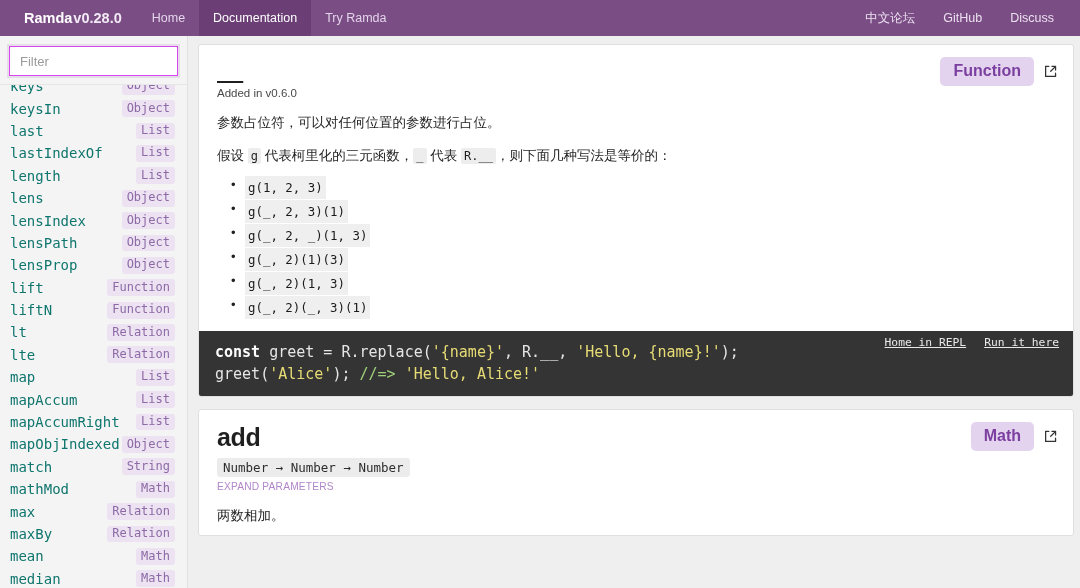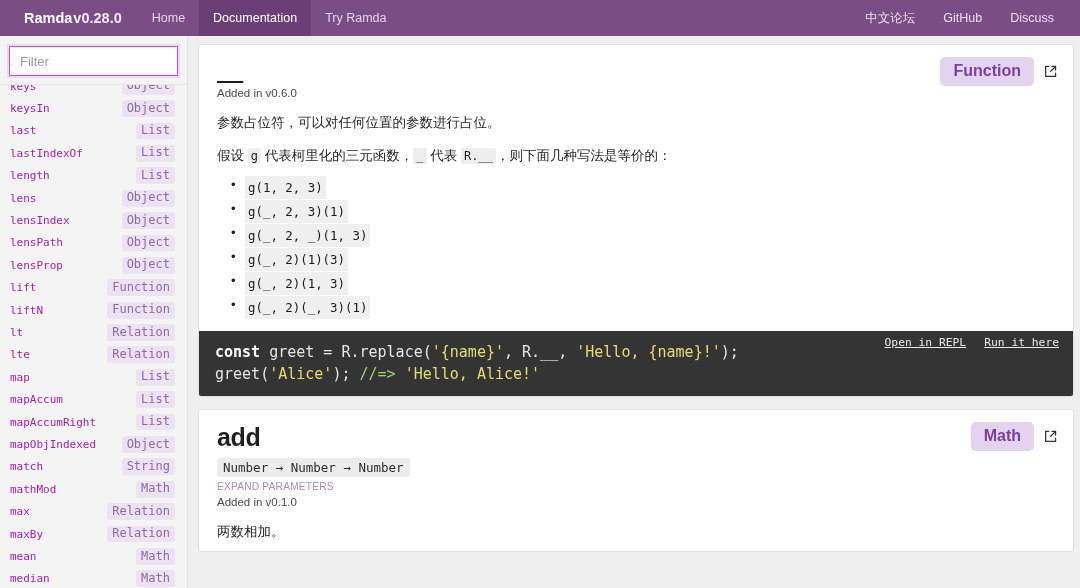--- a/index.html
+++ b/index.html
@@ -108,22 +108,22 @@
   #fn-list-inner { padding-top: 0; margin-top: -10px; }
   .fn-row {
     display: flex;
     align-items: center;
     height: 22.4px;
     padding: 0 12px 0 10px;
     text-decoration: none;
   }
   .fn-name {
     font-family: "DejaVu Sans Mono", "Liberation Mono", monospace;
-    font-size: 11px;
-    color: #a21caf;
+    font-size: 14px;
+    color: #0f766e;
     white-space: nowrap;
   }
   .fn-cat {
     margin-left: auto;
     font-family: "DejaVu Sans Mono", "Liberation Mono", monospace;
     font-size: 12px;
     color: #8d6aa6;
     background: #ece2f2;
     border-radius: 3px;
     padding: 1.5px 5px;
@@ -435,21 +435,21 @@
             <li><code>g(_, 2, 3)(1)</code></li>
             <li><code>g(_, 2, _)(1, 3)</code></li>
             <li><code>g(_, 2)(1)(3)</code></li>
             <li><code>g(_, 2)(1, 3)</code></li>
             <li><code>g(_, 2)(_, 3)(1)</code></li>
           </ul>
       </div>
 
       <div class="code-block">
         <div class="code-actions">
-          <a href="#">Open in REPL</a>
+          <a href="#">Home in REPL</a>
           <a href="#">Run it here</a>
         </div>
         <pre id="code-1"><span class="tok-kw">const</span><span class="tok-pl"> greet = R.replace(</span><span class="tok-str">'{name}'</span><span class="tok-pl">, R.__, </span><span class="tok-str">'Hello, {name}!'</span><span class="tok-pl">);</span>
 <span class="tok-pl">greet(</span><span class="tok-str">'Alice'</span><span class="tok-pl">); </span><span class="tok-com">//=&gt; </span><span class="tok-str">'Hello, Alice!'</span></pre>
       </div>
     </section>
 
     <section class="card">
       <div class="card-inner">
         <div class="badge-row">
@@ -459,21 +459,20 @@
               <path d="M6.2 2.6H2.8v10.6h10.6V9.8" stroke="#333" stroke-width="1.35" stroke-linecap="round" stroke-linejoin="round"></path>
               <path d="M9.6 2.6h3.8v3.8" stroke="#333" stroke-width="1.35" stroke-linecap="round" stroke-linejoin="round"></path>
               <path d="M13.2 2.8L8.2 7.8" stroke="#333" stroke-width="1.35" stroke-linecap="round"></path>
             </svg>
           </a>
         </div>
 
         <h1 class="fn-title">add</h1>
         <div><span class="sig">Number → Number → Number</span></div>
         <a class="expand-params" href="#">EXPAND PARAMETERS</a>
-        <div class="added-in">Added in v0.1.0</div>
 
         <p class="desc cn">两数相加。</p>
 
       </div>
 
     </section>
 
   </main>
 </div>
 

